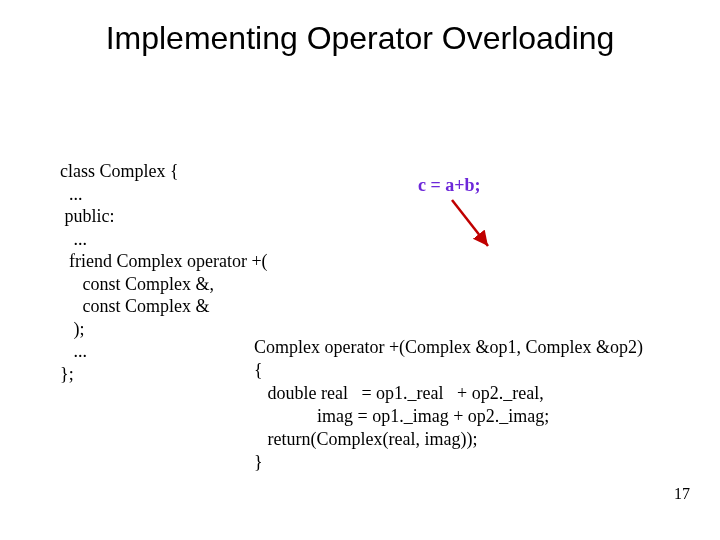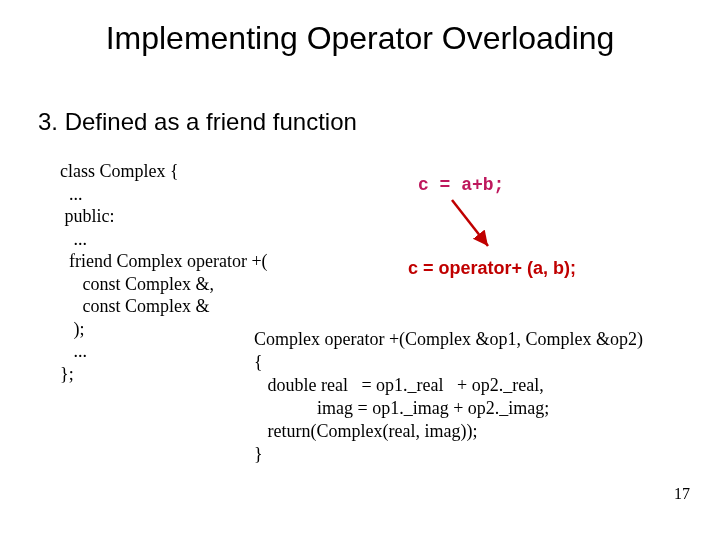--- a/index.html
+++ b/index.html
@@ -40,42 +40,42 @@
     left: 60px;
     font-family: "Times New Roman", Times, serif;
     font-size: 18px;
     line-height: 1.25;
     white-space: pre;
   }
   .expr1 {
     position: absolute;
     top: 175px;
     left: 418px;
-    font-family: Liberation Mono, monospace;
+    font-family: Liberation Serif, serif;
     font-size: 18px;
     font-weight: 700;
-    color: #be185d;
+    color: #6d28d9;
   }
   .arrow {
     position: absolute;
     top: 196px;
     left: 444px;
   }
   .expr2 {
     position: absolute;
     top: 258px;
     left: 408px;
     font-family: Arial, Helvetica, sans-serif;
     font-size: 18px;
     font-weight: 700;
     color: #c00000;
   }
   .code-bottom {
     position: absolute;
-    top: 328px;
+    top: 336px;
     left: 254px;
     font-family: "Times New Roman", Times, serif;
     font-size: 18px;
     line-height: 1.28;
     white-space: pre;
     width: 460px;
   }
   .pagenum {
     position: absolute;
     top: 485px;
@@ -84,21 +84,20 @@
     font-size: 16px;
   }
 </style>
 </head>
 <body>
 
 <div class="slide">
 
   <div class="title">Implementing Operator Overloading</div>
 
-  <div class="subheading">3.  Defined as a friend function</div>
 
   <div class="code-left">class Complex {
   ...
  public:
    ...
   friend Complex operator +(
      const Complex &amp;,
      const Complex &amp;
    );
    ...
@@ -108,21 +107,20 @@
 
   <svg class="arrow" width="70" height="60">
     <defs>
       <marker id="ah" markerWidth="10" markerHeight="10" refX="6" refY="3" orient="auto">
         <path d="M0,0 L6,3 L0,6 Z" fill="#c00000"></path>
       </marker>
     </defs>
     <line x1="8" y1="4" x2="44" y2="50" stroke="#c00000" stroke-width="2.5" marker-end="url(#ah)"></line>
   </svg>
 
-  <div class="expr2">c = operator+ (a, b);</div>
 
   <div class="code-bottom">Complex operator +(Complex &amp;op1, Complex &amp;op2)
 {
    double real   = op1._real   + op2._real,
               imag = op1._imag + op2._imag;
    return(Complex(real, imag));
 }</div>
 
   <div class="pagenum">17</div>
 

